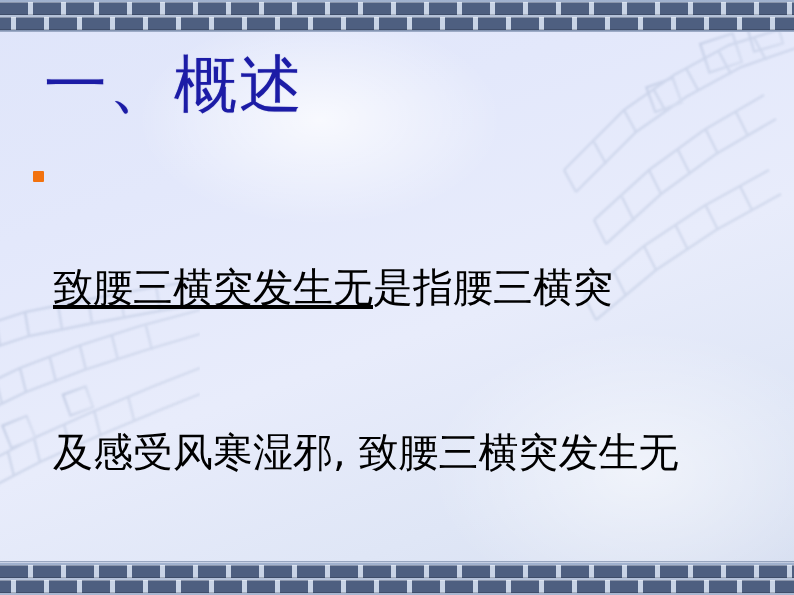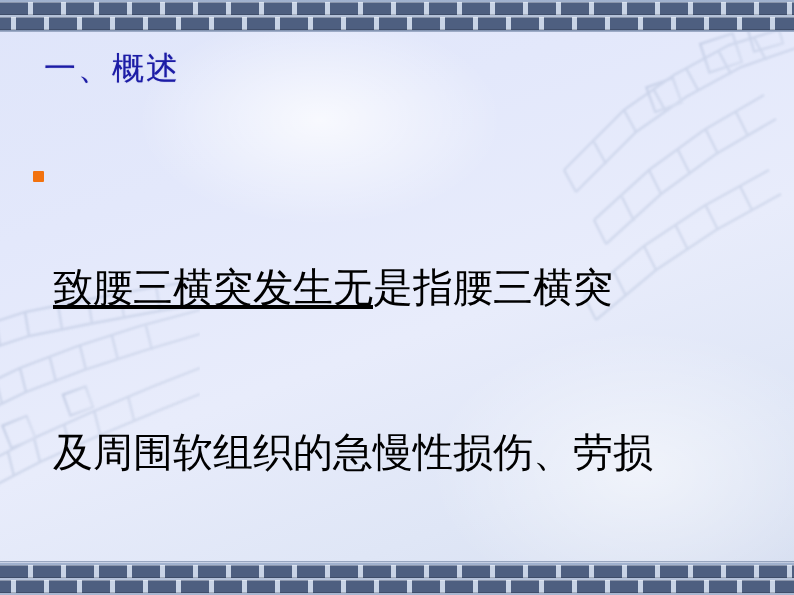--- a/index.html
+++ b/index.html
@@ -89,21 +89,21 @@
     height: 300px;
     opacity: 0.34;
   }
 
   
   #title {
     position: absolute;
     left: 44px;
     top: 52px;
     z-index: 4;
-    font-size: 32px;
+    font-size: 63px;
     line-height: 1.05;
     letter-spacing: 2px;
     color: #1c1ca6;
     font-weight: 400;
     white-space: nowrap;
     text-shadow: 0 0 1px rgba(28,28,166,0.5);
   }
 
   
   #body-block {
@@ -197,21 +197,20 @@
     <div class="brick-row r2"></div>
   </div>
   <div class="band-hairline" id="hairline-top"></div>
 
   <div id="title">一、概述</div>
 
   <div id="body-block">
     <span id="bullet-marker"></span>
     <div id="body-text">
       <span class="body-line"><span class="ul-seg">致腰三横突发生无</span><span>是指腰三横突</span></span>
-      <span class="body-line">及周围软组织的急慢性损伤、劳损</span>
       <span class="body-line">及感受风寒湿邪, 致腰三横突发生无</span>
       
       
       
     </div>
   </div>
 
   <div class="band-hairline" id="hairline-bottom"></div>
   <div class="brick-band" id="band-bottom">
     <div class="band-bg"></div>

